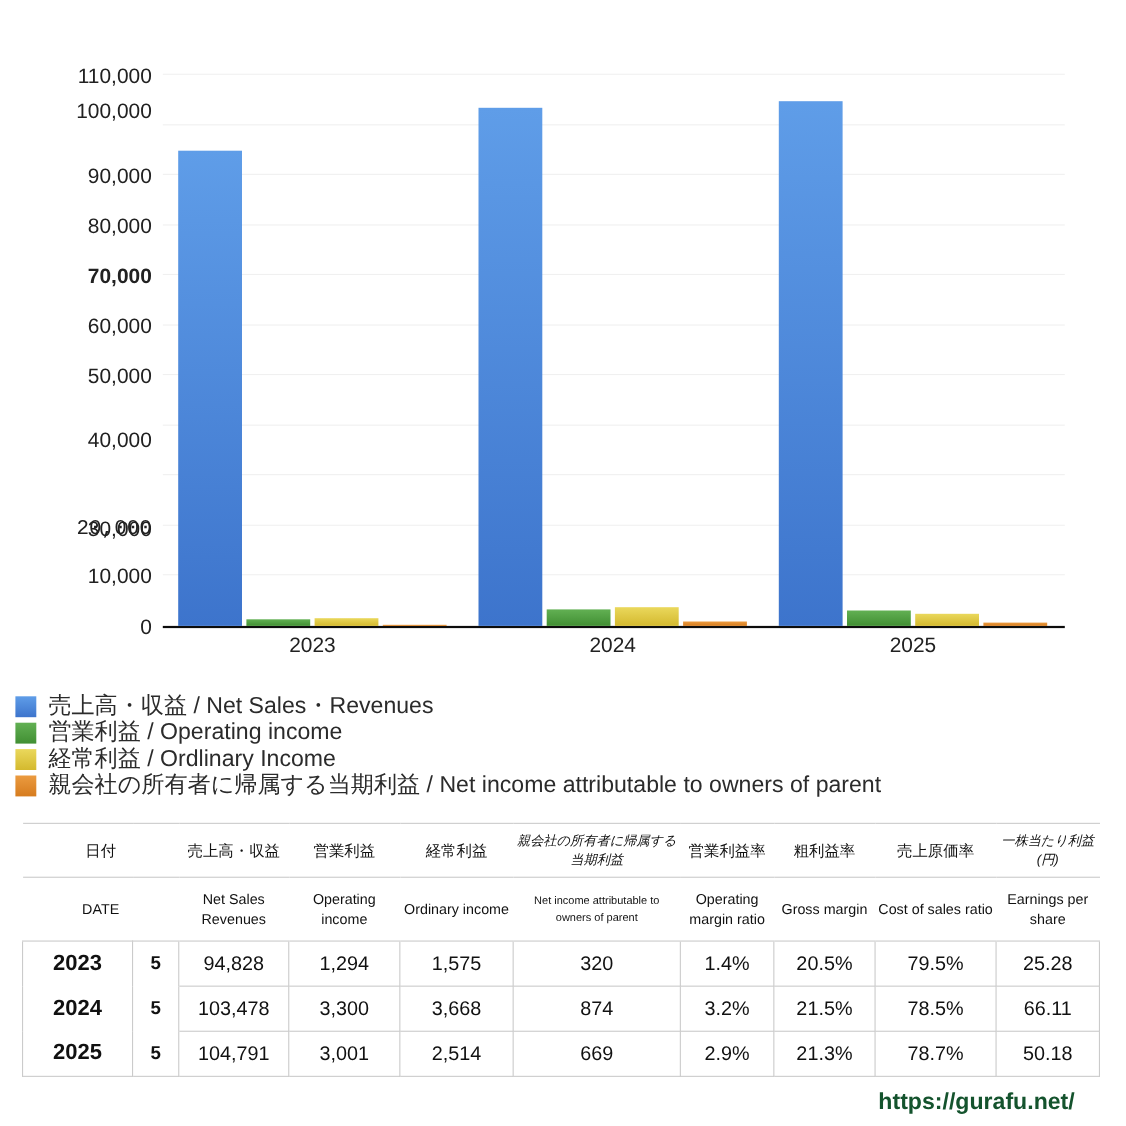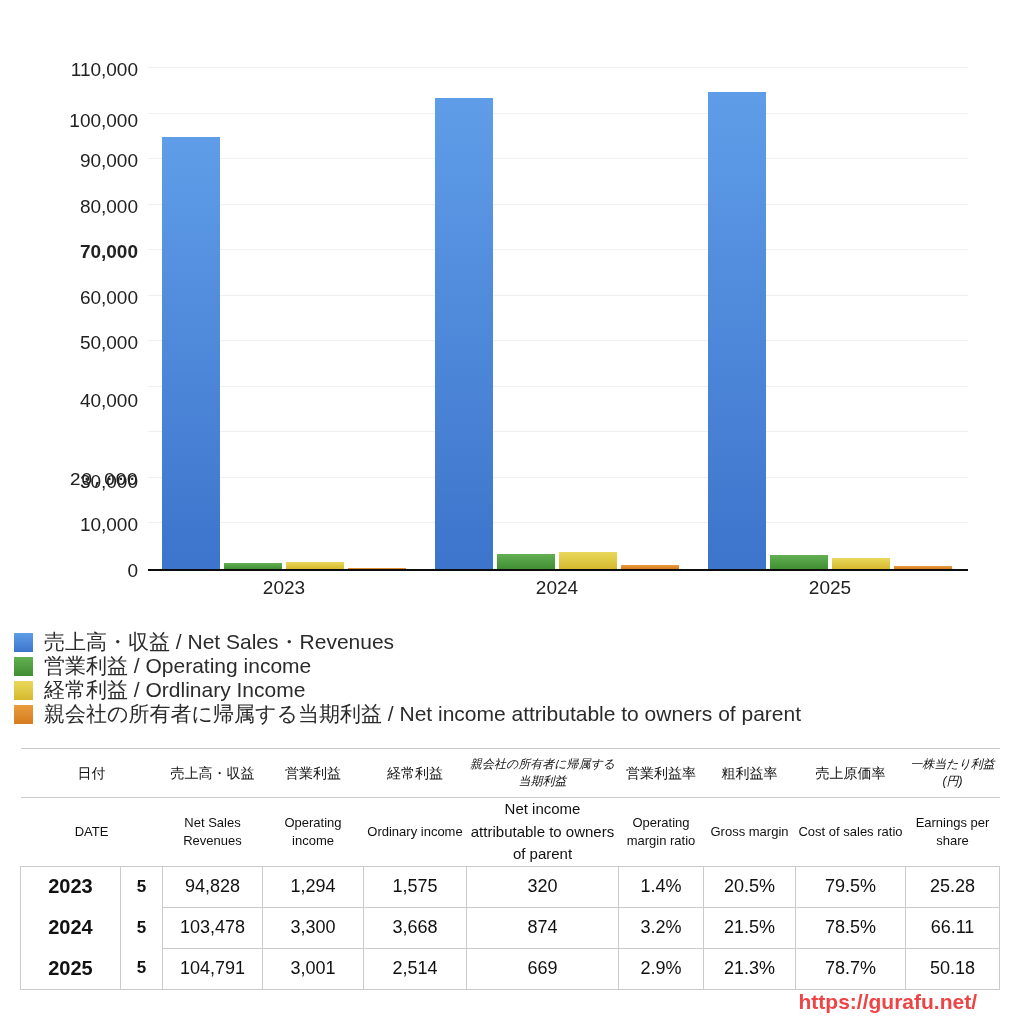--- a/index.html
+++ b/index.html
@@ -60,53 +60,53 @@
   }
   tr.hdr-jp th {
     border-top: 1px solid #cbcbcb; border-bottom: 1px solid #cbcbcb;
     height: 49px; font-size: 14px; font-weight: bold; line-height: 1.45;
   }
   tr.hdr-en th {
     border-bottom: 1px solid #cbcbcb;
     height: 58px; font-size: 13px; font-weight: bold; line-height: 1.35;
   }
   tr.hdr-jp th.small-jp { font-size: 12px; font-style: italic; }
-  tr.hdr-en th.small-en { font-size: 15px; line-height: 1.5; }
+  tr.hdr-en th.small-en { font-size: 10px; line-height: 1.5; }
   #data-table td {
     border: 1px solid #cbcbcb; height: 41px; font-size: 18px;
   }
   #data-table td.year { font-size: 20px; font-weight: bold; }
   #data-table td.month { font-size: 17px; font-weight: bold; }
   #data-table tr.r0 td.date-part, #data-table tr.r1 td.date-part { border-bottom: none; }
   #data-table tr.r1 td.date-part, #data-table tr.r2 td.date-part { border-top: none; }
 
   
   #footer-url {
     position: absolute; top: 990px; right: 47px;
-    font-size: 21px; font-weight: bold; color: #ef4444; text-decoration: none; margin-left: 33px;
+    font-size: 21px; font-weight: bold; color: #14532d; text-decoration: none; margin-left: 33px;
   }
 </style>
 </head>
 <body>
 
 <div id="stage">
 
   <div id="chart">
     <div id="y-axis">
         <div class="ytick" style="top: 490px;">0</div>
         <div class="ytick" style="top: 444.455px;">10,000</div>
         <div class="ytick" style="top: 398.909px; font-family: Liberation Mono, monospace;">20,000</div>
         <div class="ytick" style="top: 353.364px; margin-top: 48px;">30,000</div>
         <div class="ytick" style="top: 307.818px; margin-top: 12px;">40,000</div>
         <div class="ytick" style="top: 262.273px;">50,000</div>
         <div class="ytick" style="top: 216.727px;">60,000</div>
         <div class="ytick" style="top: 171.182px; font-weight: bold;">70,000</div>
         <div class="ytick" style="top: 125.636px;">80,000</div>
         <div class="ytick" style="top: 80.0909px;">90,000</div>
-        <div class="ytick" style="top: 40px;">100,000</div>
+        <div class="ytick" style="top: 21px;">100,000</div>
         <div class="ytick" style="top: -11px; padding-left: 48px;">110,000</div>
       </div>
     <div id="plot-area">
         <div class="gridline" style="bottom: 45.5455px;"></div>
         <div class="gridline" style="bottom: 91.0909px;"></div>
         <div class="gridline" style="bottom: 136.636px;"></div>
         <div class="gridline" style="bottom: 182.182px;"></div>
         <div class="gridline" style="bottom: 227.727px;"></div>
         <div class="gridline" style="bottom: 273.273px;"></div>
         <div class="gridline" style="bottom: 318.818px;"></div>

